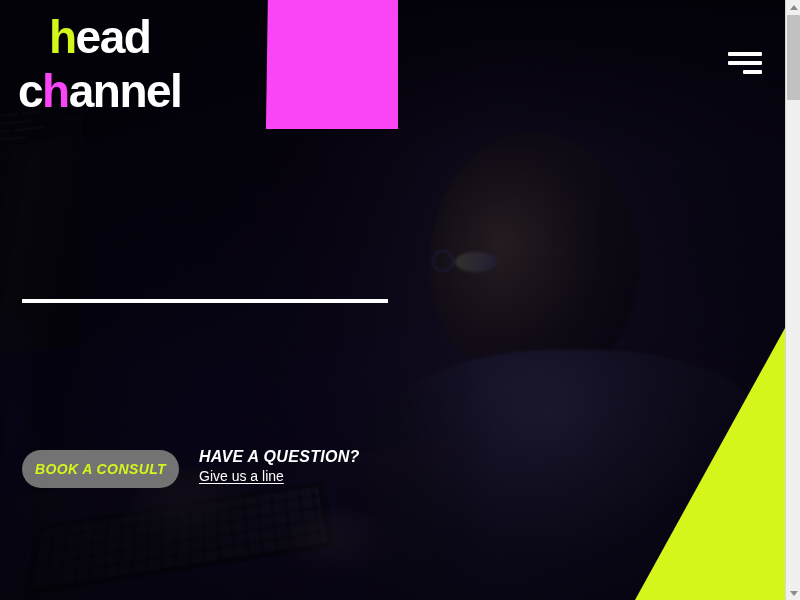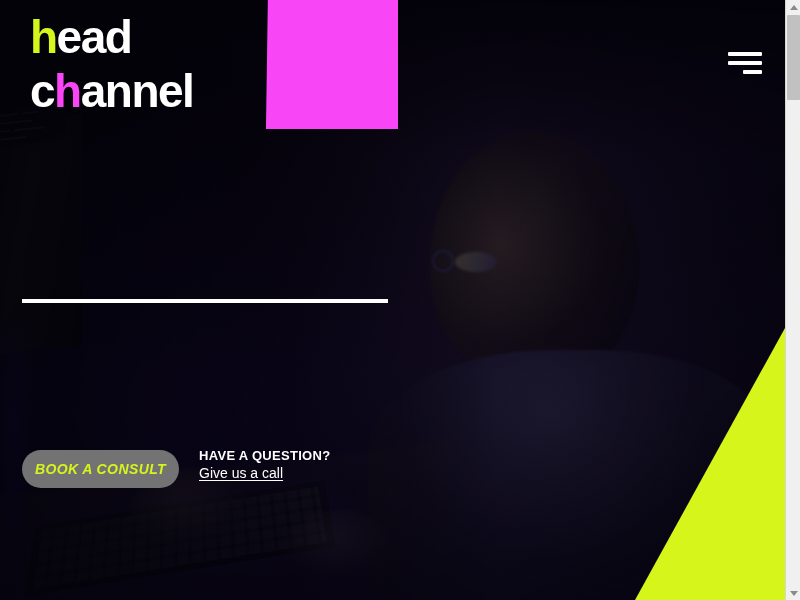--- a/index.html
+++ b/index.html
@@ -141,23 +141,24 @@
   .shape-lime {
     position:absolute; right:15px; bottom:0; width:150px; height:272px;
     background:var(--lime,#d6f51b);
     clip-path:polygon(100% 0%, 100% 100%, 0% 100%);
   }
 
   
   .header { position:absolute; left:0; top:0; width:785px; height:130px; }
 
   .logo {
-    position:absolute; left:30px; top:18px;
+    position:absolute; left:18px; top:18px;
     line-height:.84;
     user-select:none;
+    text-align:center;
   }
   .logo-row {
     font-family:"Liberation Sans", sans-serif;
     font-weight:700;
     font-size:46px;
     letter-spacing:-1.5px;
     color:#ffffff;
     white-space:nowrap;
     position:relative;
   }
@@ -221,22 +222,22 @@
     font-weight:700; font-style:italic;
     font-size:14px; letter-spacing:.4px;
     text-transform:uppercase;
     cursor:pointer;
     display:flex; align-items:center; justify-content:center;margin-top:7px;
   }
 
   .cta-aside { position:absolute; left:177px; top:5px; }
   .cta-question {
     color:#ffffff;
-    font-weight:700; 
-    font-size:13px; letter-spacing:.3px;
+    font-weight:700; font-style:italic;
+    font-size:16px; letter-spacing:.3px;
     text-transform:uppercase;
     white-space:nowrap;
   }
   .cta-link {
     display:inline-block;
     margin-top:2px;
     color:#ffffff;
     font-size:14px;
     text-decoration:underline;
     text-underline-offset:2px;
@@ -313,21 +314,21 @@
 
   </div>
 
   <div class="headline-2-underline"></div>
 
 
   <div class="cta-row">
     <button class="cta-btn">BOOK A CONSULT</button>
     <div class="cta-aside">
       <div class="cta-question">HAVE A QUESTION?</div>
-      <a class="cta-link">Give us a call</a>
+      <a class="cta-link">Give us a line</a>
     </div>
   </div>
 
   <div class="scrollbar">
     <div class="sb-arrow up">
         <i></i>
       </div>
     <div class="sb-thumb"></div>
     <div class="sb-arrow down">
         <i></i>

